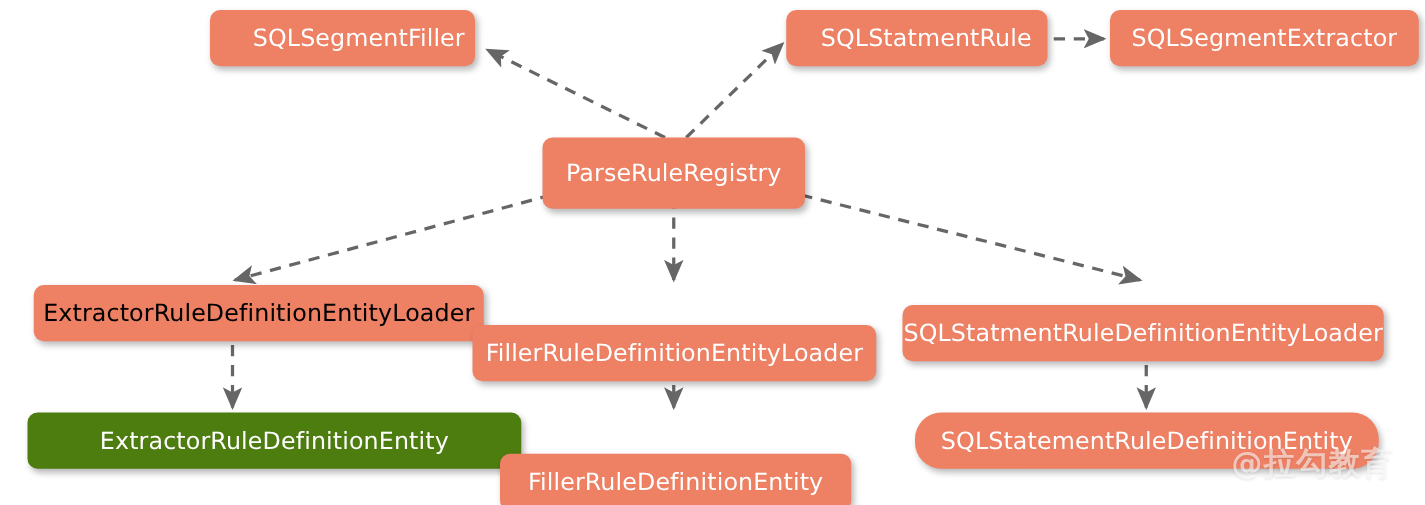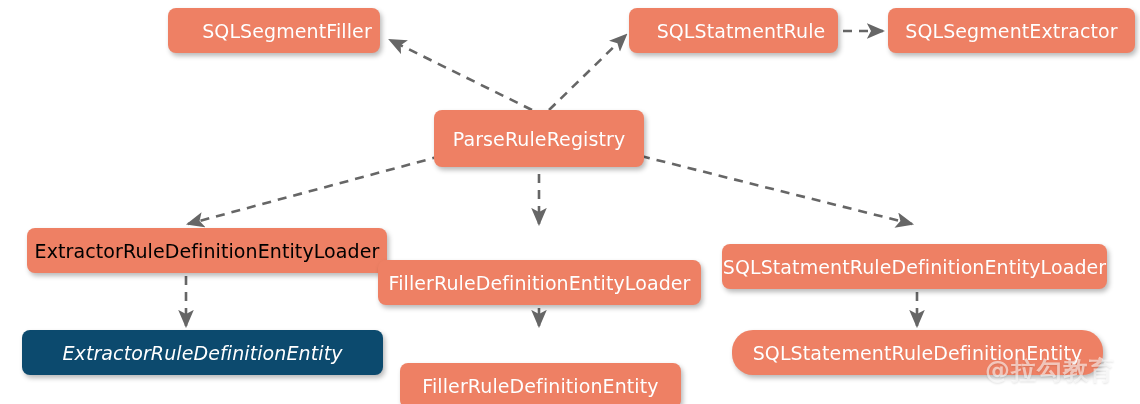--- a/index.html
+++ b/index.html
@@ -101,21 +101,21 @@
       </div>
       <div class="node" style="left: 5px; top: 228px; width: 360px; height: 45px; background: rgb(238, 128, 100); color: #000000; margin-left: 22px;">
         <span class="node-label">ExtractorRuleDefinitionEntityLoader</span>
       </div>
       <div class="node" style="left: 378px; top: 228px; width: 323px; height: 45px; background: rgb(238, 128, 100); color: rgb(255, 255, 255); margin-top: 32px;">
         <span class="node-label">FillerRuleDefinitionEntityLoader</span>
       </div>
       <div class="node" style="left: 722px; top: 244px; width: 385px; height: 45px; background: rgb(238, 128, 100); color: rgb(255, 255, 255);">
         <span class="node-label">SQLStatmentRuleDefinitionEntityLoader</span>
       </div>
-      <div class="node" style="left: 22px; top: 330px; width: 361px; height: 45px; background: #0c4a6e; color: rgb(255, 255, 255); font-style: italic;">
+      <div class="node" style="left: 22px; top: 330px; width: 395px; height: 45px; background: #4d7c0f; color: rgb(255, 255, 255);">
         <span class="node-label">ExtractorRuleDefinitionEntity</span>
       </div>
       <div class="node" style="left: 400px; top: 330px; width: 281px; height: 45px; background: rgb(238, 128, 100); color: rgb(255, 255, 255); margin-top: 33px;">
         <span class="node-label">FillerRuleDefinitionEntity</span>
       </div>
       <div class="node" style="left: 732px; top: 330px; width: 371px; height: 45px; background: rgb(238, 128, 100); color: rgb(255, 255, 255); border-radius: 21px;">
         <span class="node-label">SQLStatementRuleDefinitionEntity</span>
       </div>
     </div>
 

